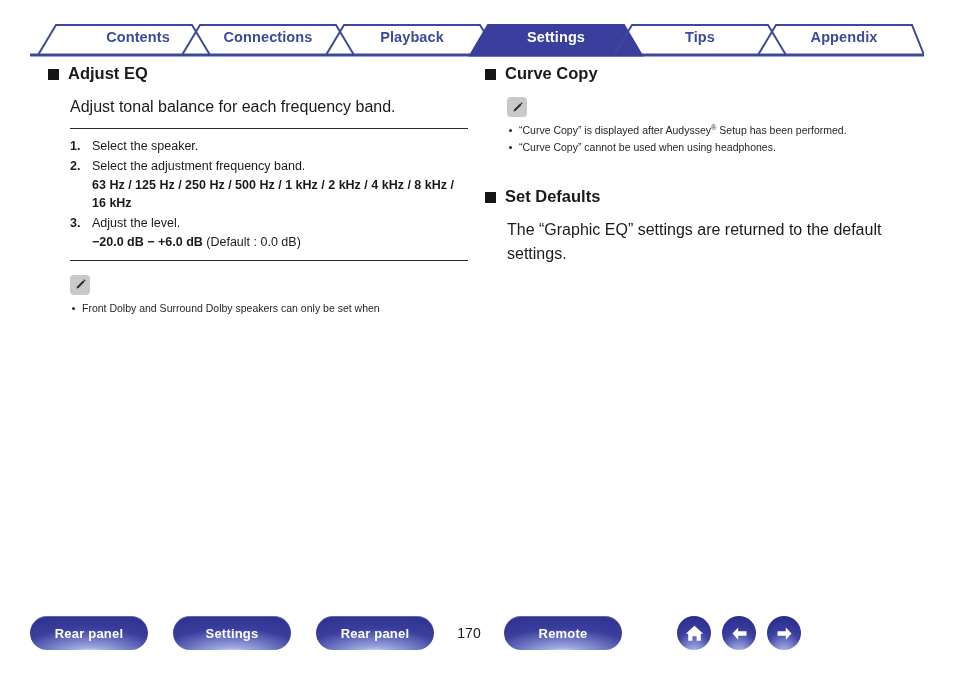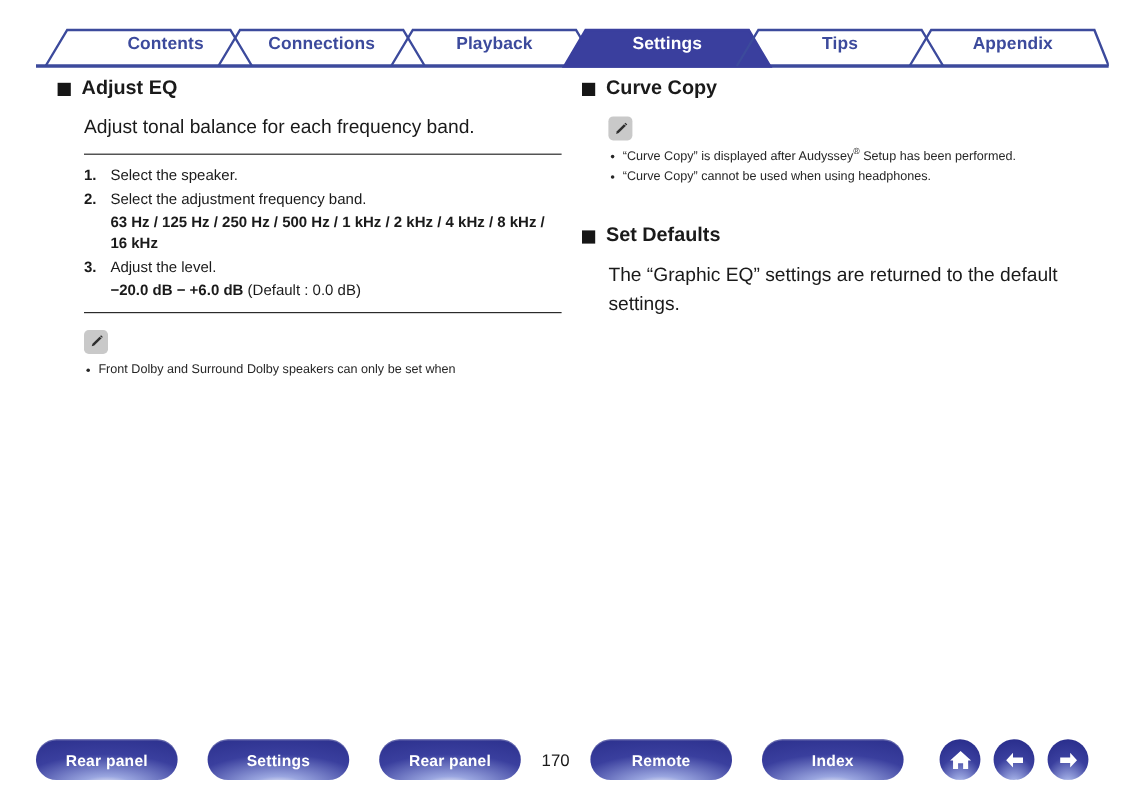--- a/index.html
+++ b/index.html
@@ -156,21 +156,21 @@
     cursor: pointer;
     white-space: nowrap;
   }
   .pill.w-front { width: 118px; }
   .pill.w-disp  { width: 118px; }
   .pill.w-rear  { width: 118px; }
   .pill.w-rem   { width: 118px; }
   .pill.w-idx   { width: 118px; }
 
   .pagenum {
-    width: 58px;
+    width: 70px;
     text-align: center;
     font-size: 14px;
     color: #1a1a1a;
   }
   .gap-a { width: 25px; }
   .gap-b { width: 25px; }
   .gap-d { width: 25px; }
   .gap-e { width: 30px; }
 
   .circ {
@@ -296,21 +296,20 @@
 
 <div class="footer">
   <div class="pill w-front">Rear panel</div>
   <div class="gap-a"></div>
   <div class="pill w-disp">Settings</div>
   <div class="gap-b"></div>
   <div class="pill w-rear">Rear panel</div>
   <div class="pagenum">170</div>
   <div class="pill w-rem">Remote</div>
   <div class="gap-d"></div>
-  <div class="pill w-idx">Index</div>
   <div class="gap-e"></div>
 
   <div class="circ">
     <svg width="21" height="21" viewBox="0 0 24 24">
       <path d="M12 3.2 L22 12.2 L19.2 12.2 L19.2 20.4 L14.4 20.4 L14.4 15 L9.6 15 L9.6 20.4 L4.8 20.4 L4.8 12.2 L2 12.2 Z" fill="#ffffff"></path>
     </svg>
   </div>
   <div class="circ">
     <svg width="21" height="21" viewBox="0 0 24 24">
       <path d="M10.5 5 L4 12 L10.5 19 L10.5 14.6 L20 14.6 L20 9.4 L10.5 9.4 Z" fill="#ffffff"></path>

